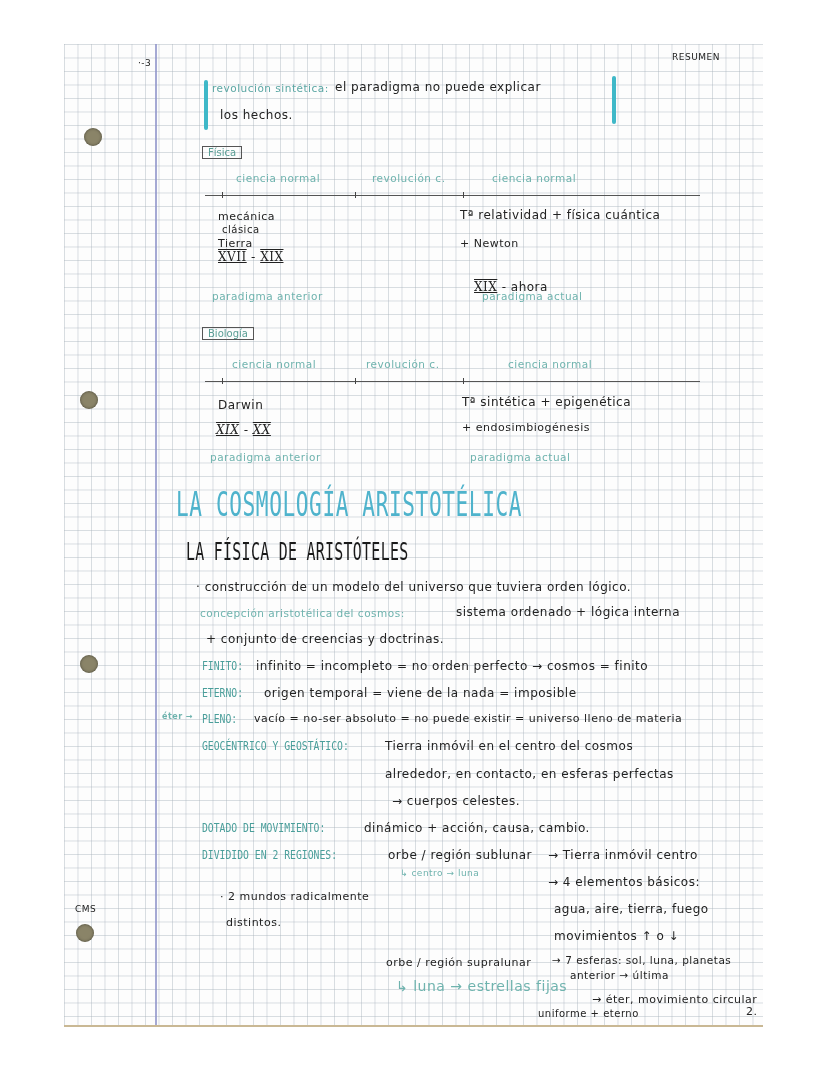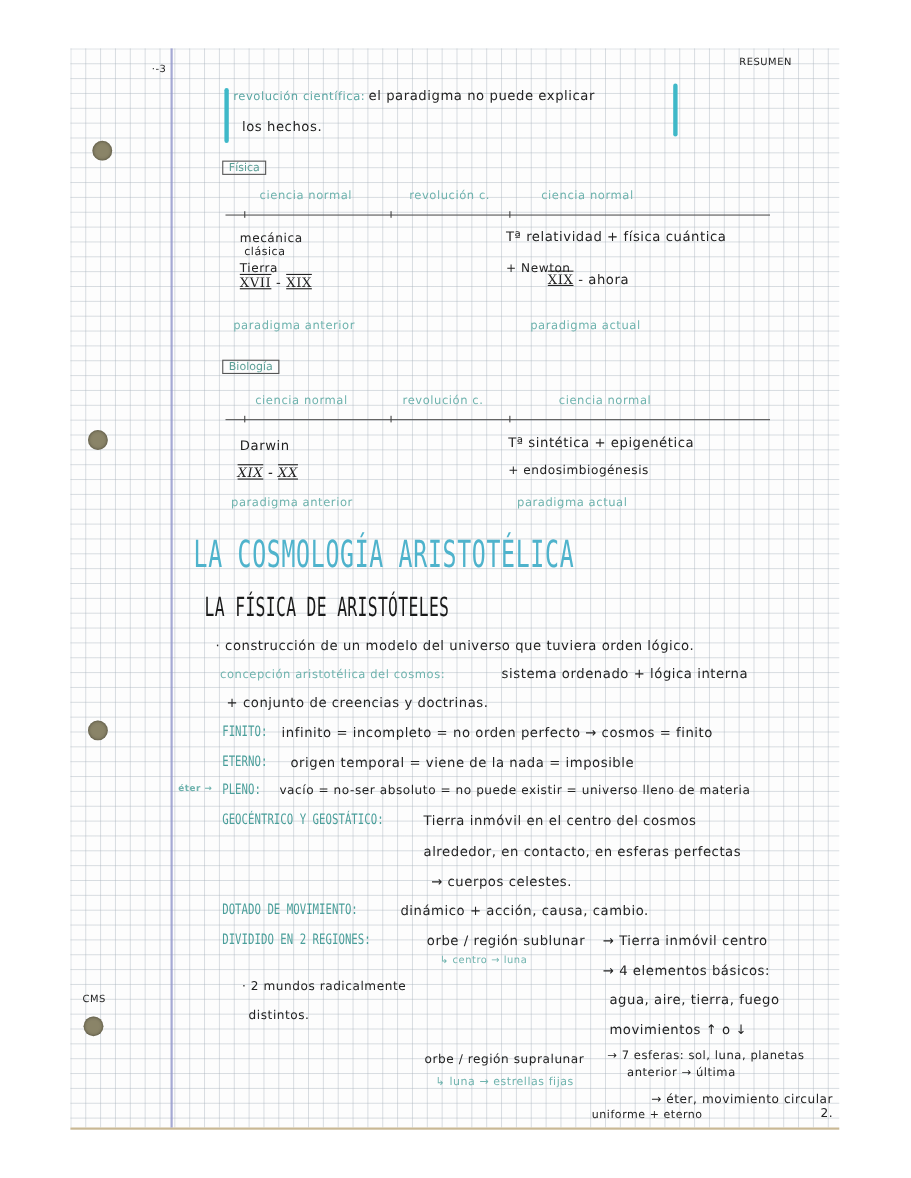--- a/index.html
+++ b/index.html
@@ -39,40 +39,40 @@
 <div class="hole" style="left:80px;top:391px;"></div>
 <div class="hole" style="left:80px;top:655px;"></div>
 <div class="hole" style="left:76px;top:924px;"></div>
 
 <div class="t" style="left:138px;top:58px;font-size:9px;">·-3</div>
 <div class="t" style="left:672px;top:52px;font-size:9px;">RESUMEN</div>
 <div class="t" style="left:75px;top:904px;font-size:9px;">CMS</div>
 
 <div class="brace" style="left:204px;top:80px;height:50px;"></div>
 <div class="brace" style="left:612px;top:76px;height:48px;"></div>
-<div class="t teal" style="left:212px;top:82px;font-size:10.5px;">revolución científica:</div>
+<div class="t teal" style="left:212px;top:82px;font-size:10.5px;">revolución sintética:</div>
 <div class="t" style="left:335px;top:80px;">el paradigma no puede explicar</div>
 <div class="t" style="left:220px;top:108px;">los hechos.</div>
 
 <div class="box" style="left:202px;top:146px;"><span>Física</span></div>
 <div class="t tealsm" style="left:236px;top:172px;">ciencia normal</div>
 <div class="t tealsm" style="left:372px;top:172px;">revolución c.</div>
 <div class="t tealsm" style="left:492px;top:172px;">ciencia normal</div>
 <div class="tl" style="left:205px;top:195px;width:495px;"></div>
 <div class="tick" style="left:222px;top:192px;"></div>
 <div class="tick" style="left:355px;top:192px;"></div>
 <div class="tick" style="left:463px;top:192px;"></div>
 <div class="t" style="left:218px;top:210px;font-size:11px;">mecánica</div>
 <div class="t" style="left:222px;top:224px;font-size:10px;">clásica</div>
 <div class="t" style="left:218px;top:237px;font-size:11px;">Tierra</div>
 <div class="t" style="left:218px;top:250px;"><span class="roman">XVII</span> - <span class="roman">XIX</span></div>
 <div class="t tealsm" style="left:212px;top:290px;">paradigma anterior</div>
 <div class="t" style="left:460px;top:208px;">Tª relatividad + física cuántica</div>
 <div class="t" style="left:460px;top:237px;font-size:11px;">+ Newton</div>
-<div class="t" style="left:474px;top:247px;margin-left:24px;"><span class="roman">XIX</span> - <span>ahora</span></div>
+<div class="t" style="left:474px;top:280px;"><span class="roman">XIX</span> - <span>ahora</span></div>
 <div class="t tealsm" style="left:482px;top:290px;">paradigma actual</div>
 
 <div class="box" style="left:202px;top:327px;"><span>Biología</span></div>
 <div class="t tealsm" style="left:232px;top:358px;">ciencia normal</div>
 <div class="t tealsm" style="left:366px;top:358px;">revolución c.</div>
 <div class="t tealsm" style="left:508px;top:358px;">ciencia normal</div>
 <div class="tl" style="left:205px;top:381px;width:495px;"></div>
 <div class="tick" style="left:222px;top:378px;"></div>
 <div class="tick" style="left:355px;top:378px;"></div>
 <div class="tick" style="left:463px;top:378px;"></div>
@@ -110,18 +110,18 @@
 <div class="t" style="left:388px;top:848px;">orbe / región sublunar</div>
 <div class="t tealsm" style="left:400px;top:868px;font-size:9px;">↳ centro → luna</div>
 <div class="t" style="left:548px;top:848px;">→ Tierra inmóvil centro</div>
 <div class="t" style="left:548px;top:875px;">→ 4 elementos básicos:</div>
 <div class="t" style="left:554px;top:902px;">agua, aire, tierra, fuego</div>
 <div class="t" style="left:554px;top:929px;">movimientos ↑ o ↓</div>
 <div class="t" style="left:220px;top:890px;font-size:11px;">· 2 mundos radicalmente</div>
 <div class="t" style="left:226px;top:916px;font-size:11px;">distintos.</div>
 
 <div class="t" style="left:386px;top:956px;font-size:11px;">orbe / región supralunar</div>
-<div class="t tealsm" style="left:396px;top:978px;font-size:10px;text-align:center;">↳ luna → estrellas fijas</div>
+<div class="t tealsm" style="left:396px;top:978px;font-size:14px;text-align:center;">↳ luna → estrellas fijas</div>
 <div class="t" style="left:552px;top:954px;font-size:10.5px;">→ 7 esferas: sol, luna, planetas</div>
 <div class="t" style="left:570px;top:969px;font-size:10.5px;">anterior → última</div>
 <div class="t" style="left:564px;top:993px;font-size:11px;margin-left:28px;">→ éter, movimiento circular</div>
 <div class="t" style="left:538px;top:1008px;font-size:10px;">uniforme + eterno</div>
 <div class="t" style="left:746px;top:1005px;font-size:11px;">2.</div>
 
 </body></html>

